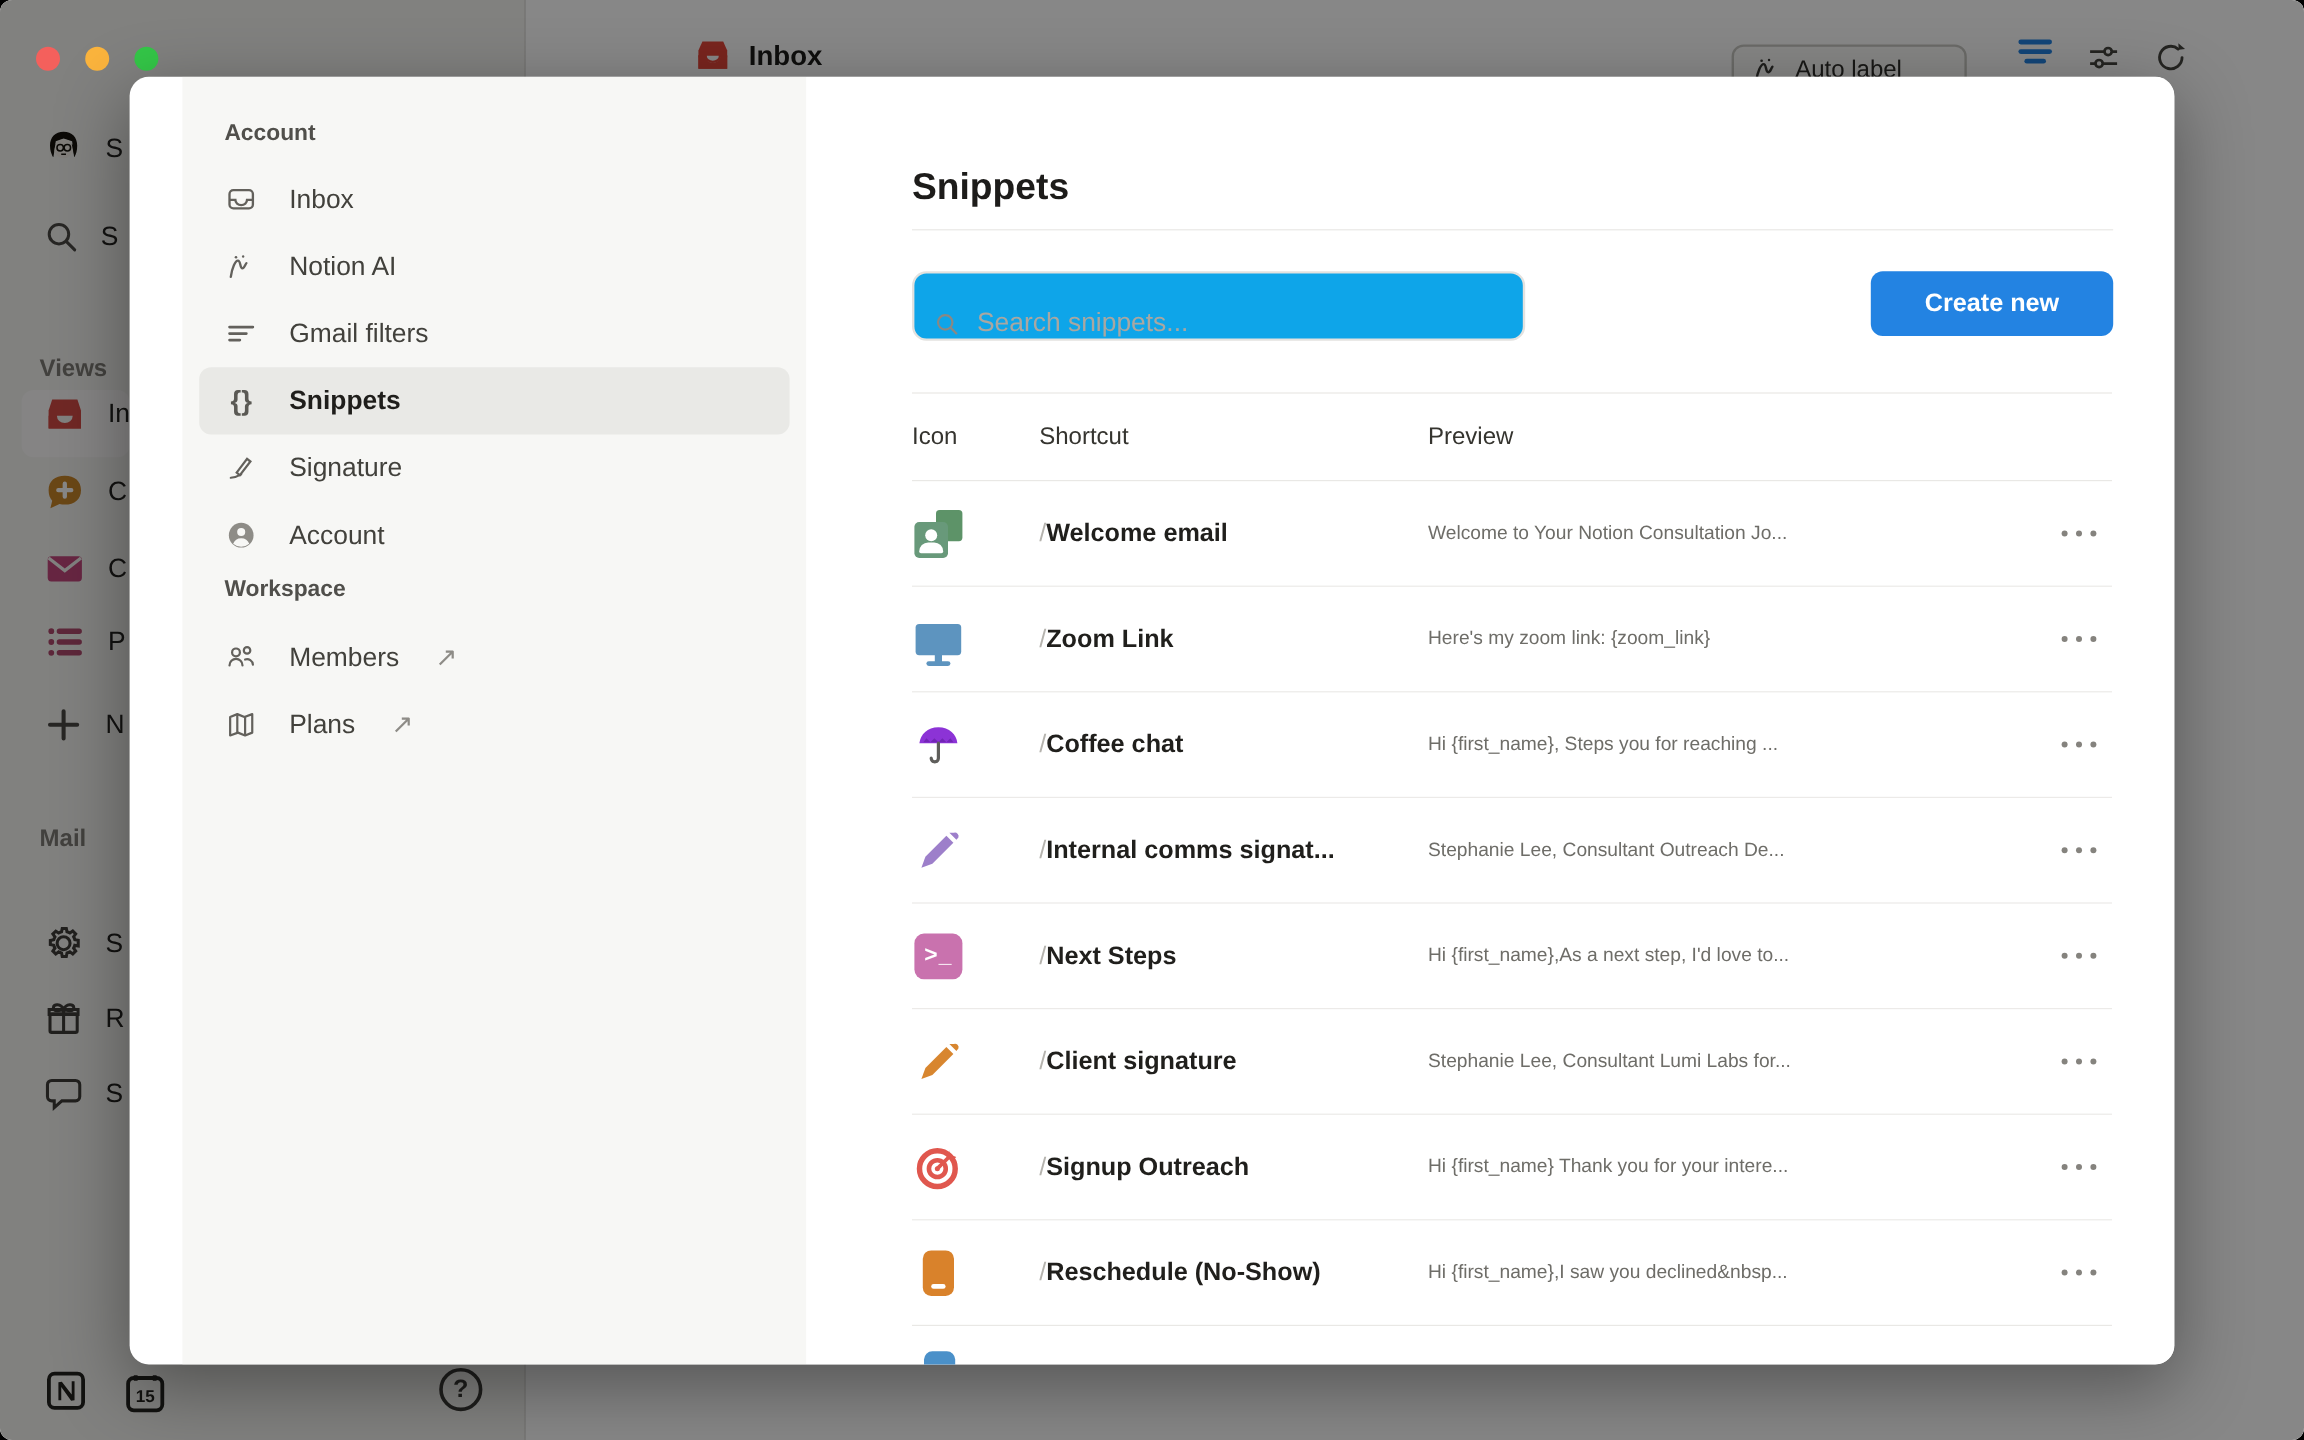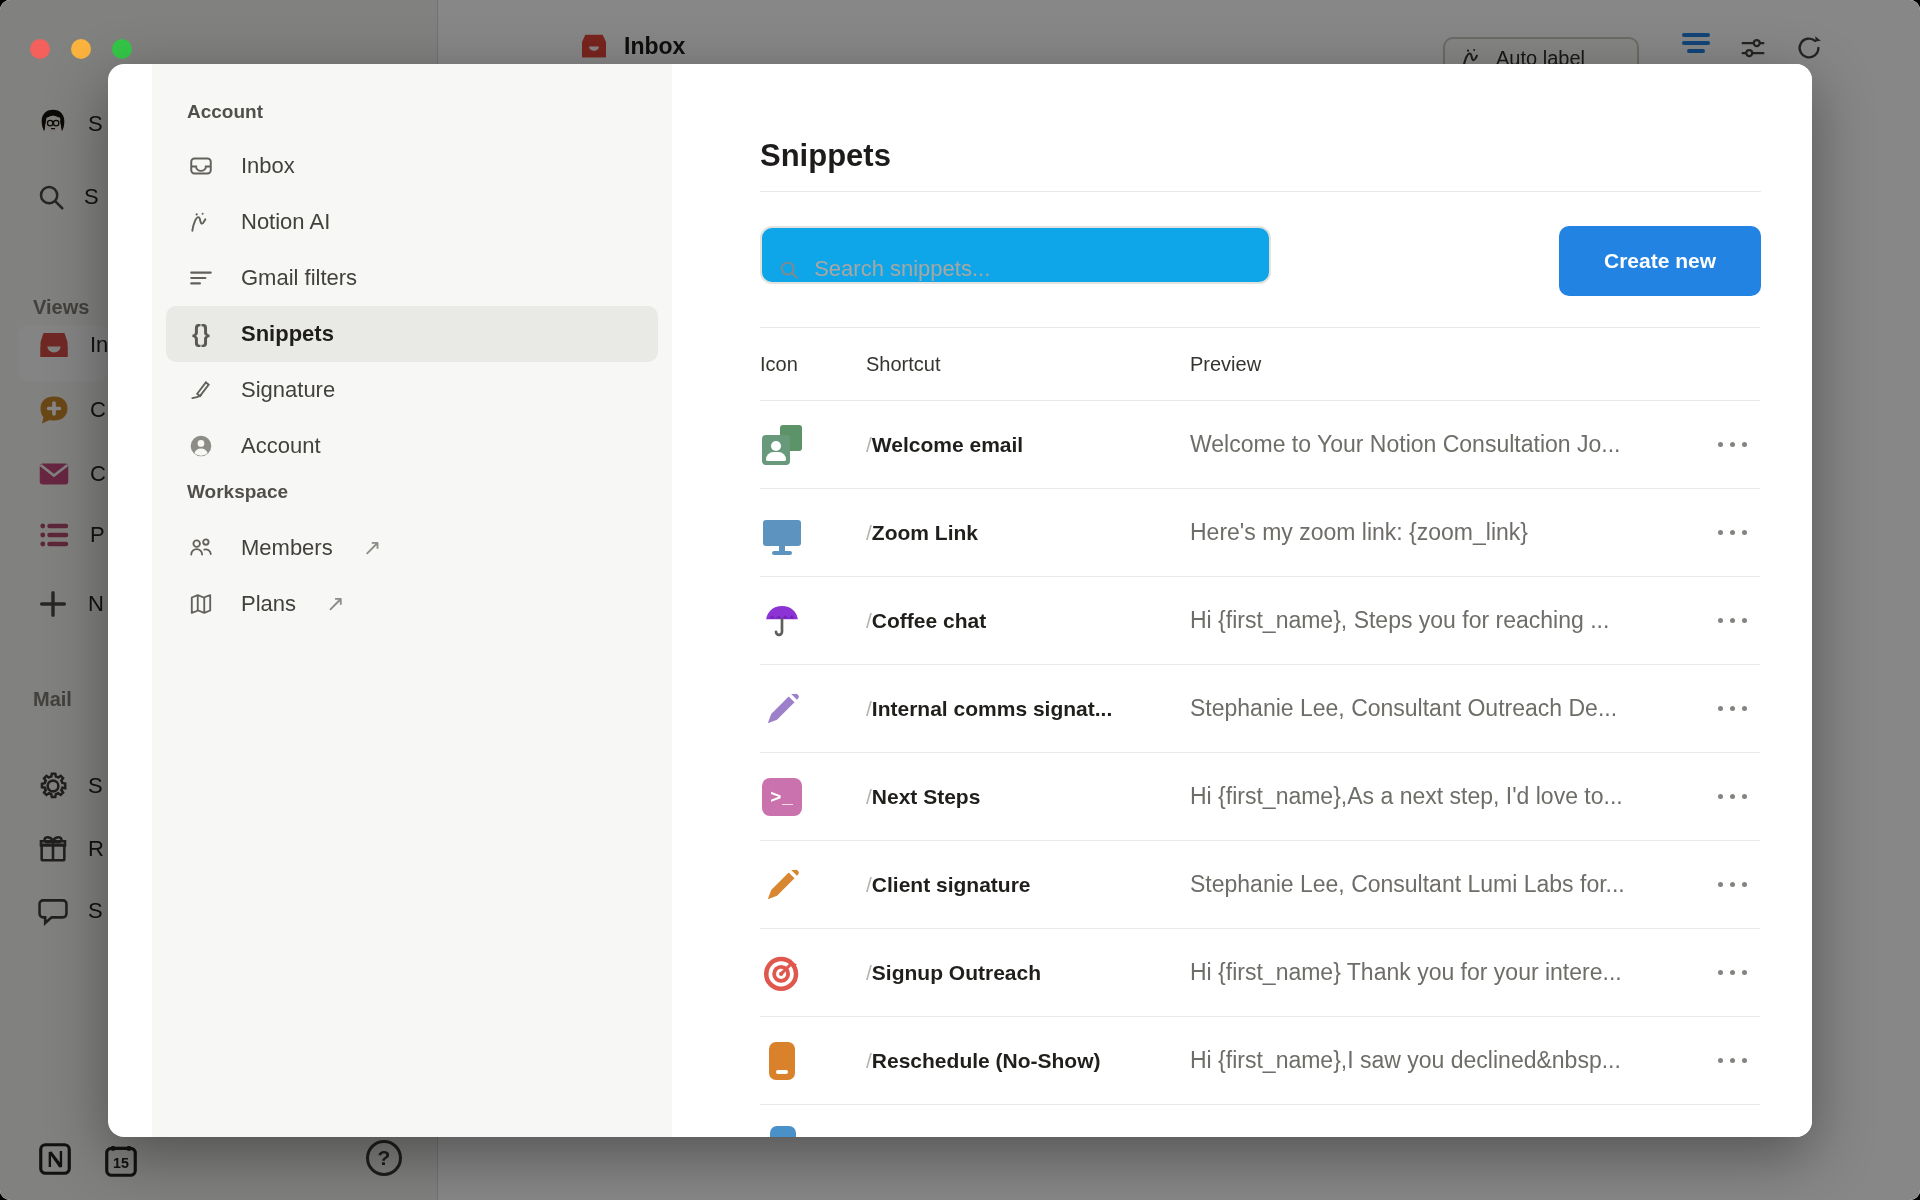--- a/index.html
+++ b/index.html
@@ -48,31 +48,31 @@
   .nav-ic { width:28px; height:28px; display:flex; align-items:center; justify-content:center; color:#63615c; }
   .braces-glyph { font-size:23px; color:#5a5954; font-weight:600; letter-spacing:0px; }
 
   .modal-content { position:relative; flex:1; background:#fff; }
   .content-inner { position:absolute; left:88px; width:1000px; top:0; bottom:0; }
   .snip-title { position:absolute; top:74px; left:0; font-size:31px; font-weight:700; color:#1d1c1a; }
   .divider1 { position:absolute; top:127px; left:0; width:1001px; height:1px; background:#e9e8e5; }
   .search-wrap { position:absolute; top:162px; left:0; width:511px; height:58px; border:2px solid #e3e2df; border-radius:12px; background:#0ea5e9; display:flex; align-items:flex-end; padding:0 16px; gap:14px; }
   .search-wrap input { border:none; outline:none; background:transparent; font-size:22px; color:#42413c; width:100%; font-family:inherit; }
   .search-wrap input::placeholder { color:#a9a7a1; }
-  .create-btn { position:absolute; top:162px; left:799px; width:202px; height:70px; background:#2383e2; border:none; border-radius:10px; color:#ffffff; font-size:21px; font-weight:700; font-family:inherit; }
+  .create-btn { position:absolute; top:162px; left:799px; width:202px; height:54px; background:#2383e2; border:none; border-radius:10px; color:#ffffff; font-size:21px; font-weight:700; font-family:inherit; }
 
   .table { position:absolute; top:263px; left:0; width:1000px; }
   .thead, .trow { display:grid; grid-template-columns:106px 324px 1fr 56px; align-items:center; }
   .thead { height:74px; border-top:1px solid #e9e8e5; border-bottom:1px solid #e9e8e5; }
   .th { font-size:20px; color:#35342f; }
   .trow { height:88px; border-bottom:1px solid #eceae8; }
   .shortcut { font-size:21px; white-space:nowrap; overflow:hidden; }
   .shortcut .slash { color:#b5b3ae; font-weight:400; }
   .shortcut .name { color:#201f1c; font-weight:700; }
-  .preview { font-size:23px; color:#6e6d68; white-space:nowrap; overflow:hidden; }
+  .preview { font-size:16px; color:#6e6d68; white-space:nowrap; overflow:hidden; }
   .more-btn { display:flex; gap:7px; justify-content:center; cursor:pointer; }
   .more-btn i { width:5px; height:5px; border-radius:50%; background:#85837e; }
 
   
   .ric { width:44px; height:44px; position:relative; display:flex; align-items:center; justify-content:center; }
   .ic-contact { position:relative; width:40px; height:40px; }
   .ic-contact .back { position:absolute; right:0; top:0; width:22px; height:26px; background:#5d9368; border-radius:3px; }
   .ic-contact .front { position:absolute; left:0; bottom:0; width:28px; height:30px; background:#68997a; border-radius:4px; }
   .ic-contact .head { position:absolute; left:9px; bottom:14px; width:10px; height:10px; border-radius:50%; background:#fff; }
   .ic-contact .bust { position:absolute; left:4px; bottom:4px; width:20px; height:9px; border-radius:10px 10px 2px 2px; background:#fff; }

